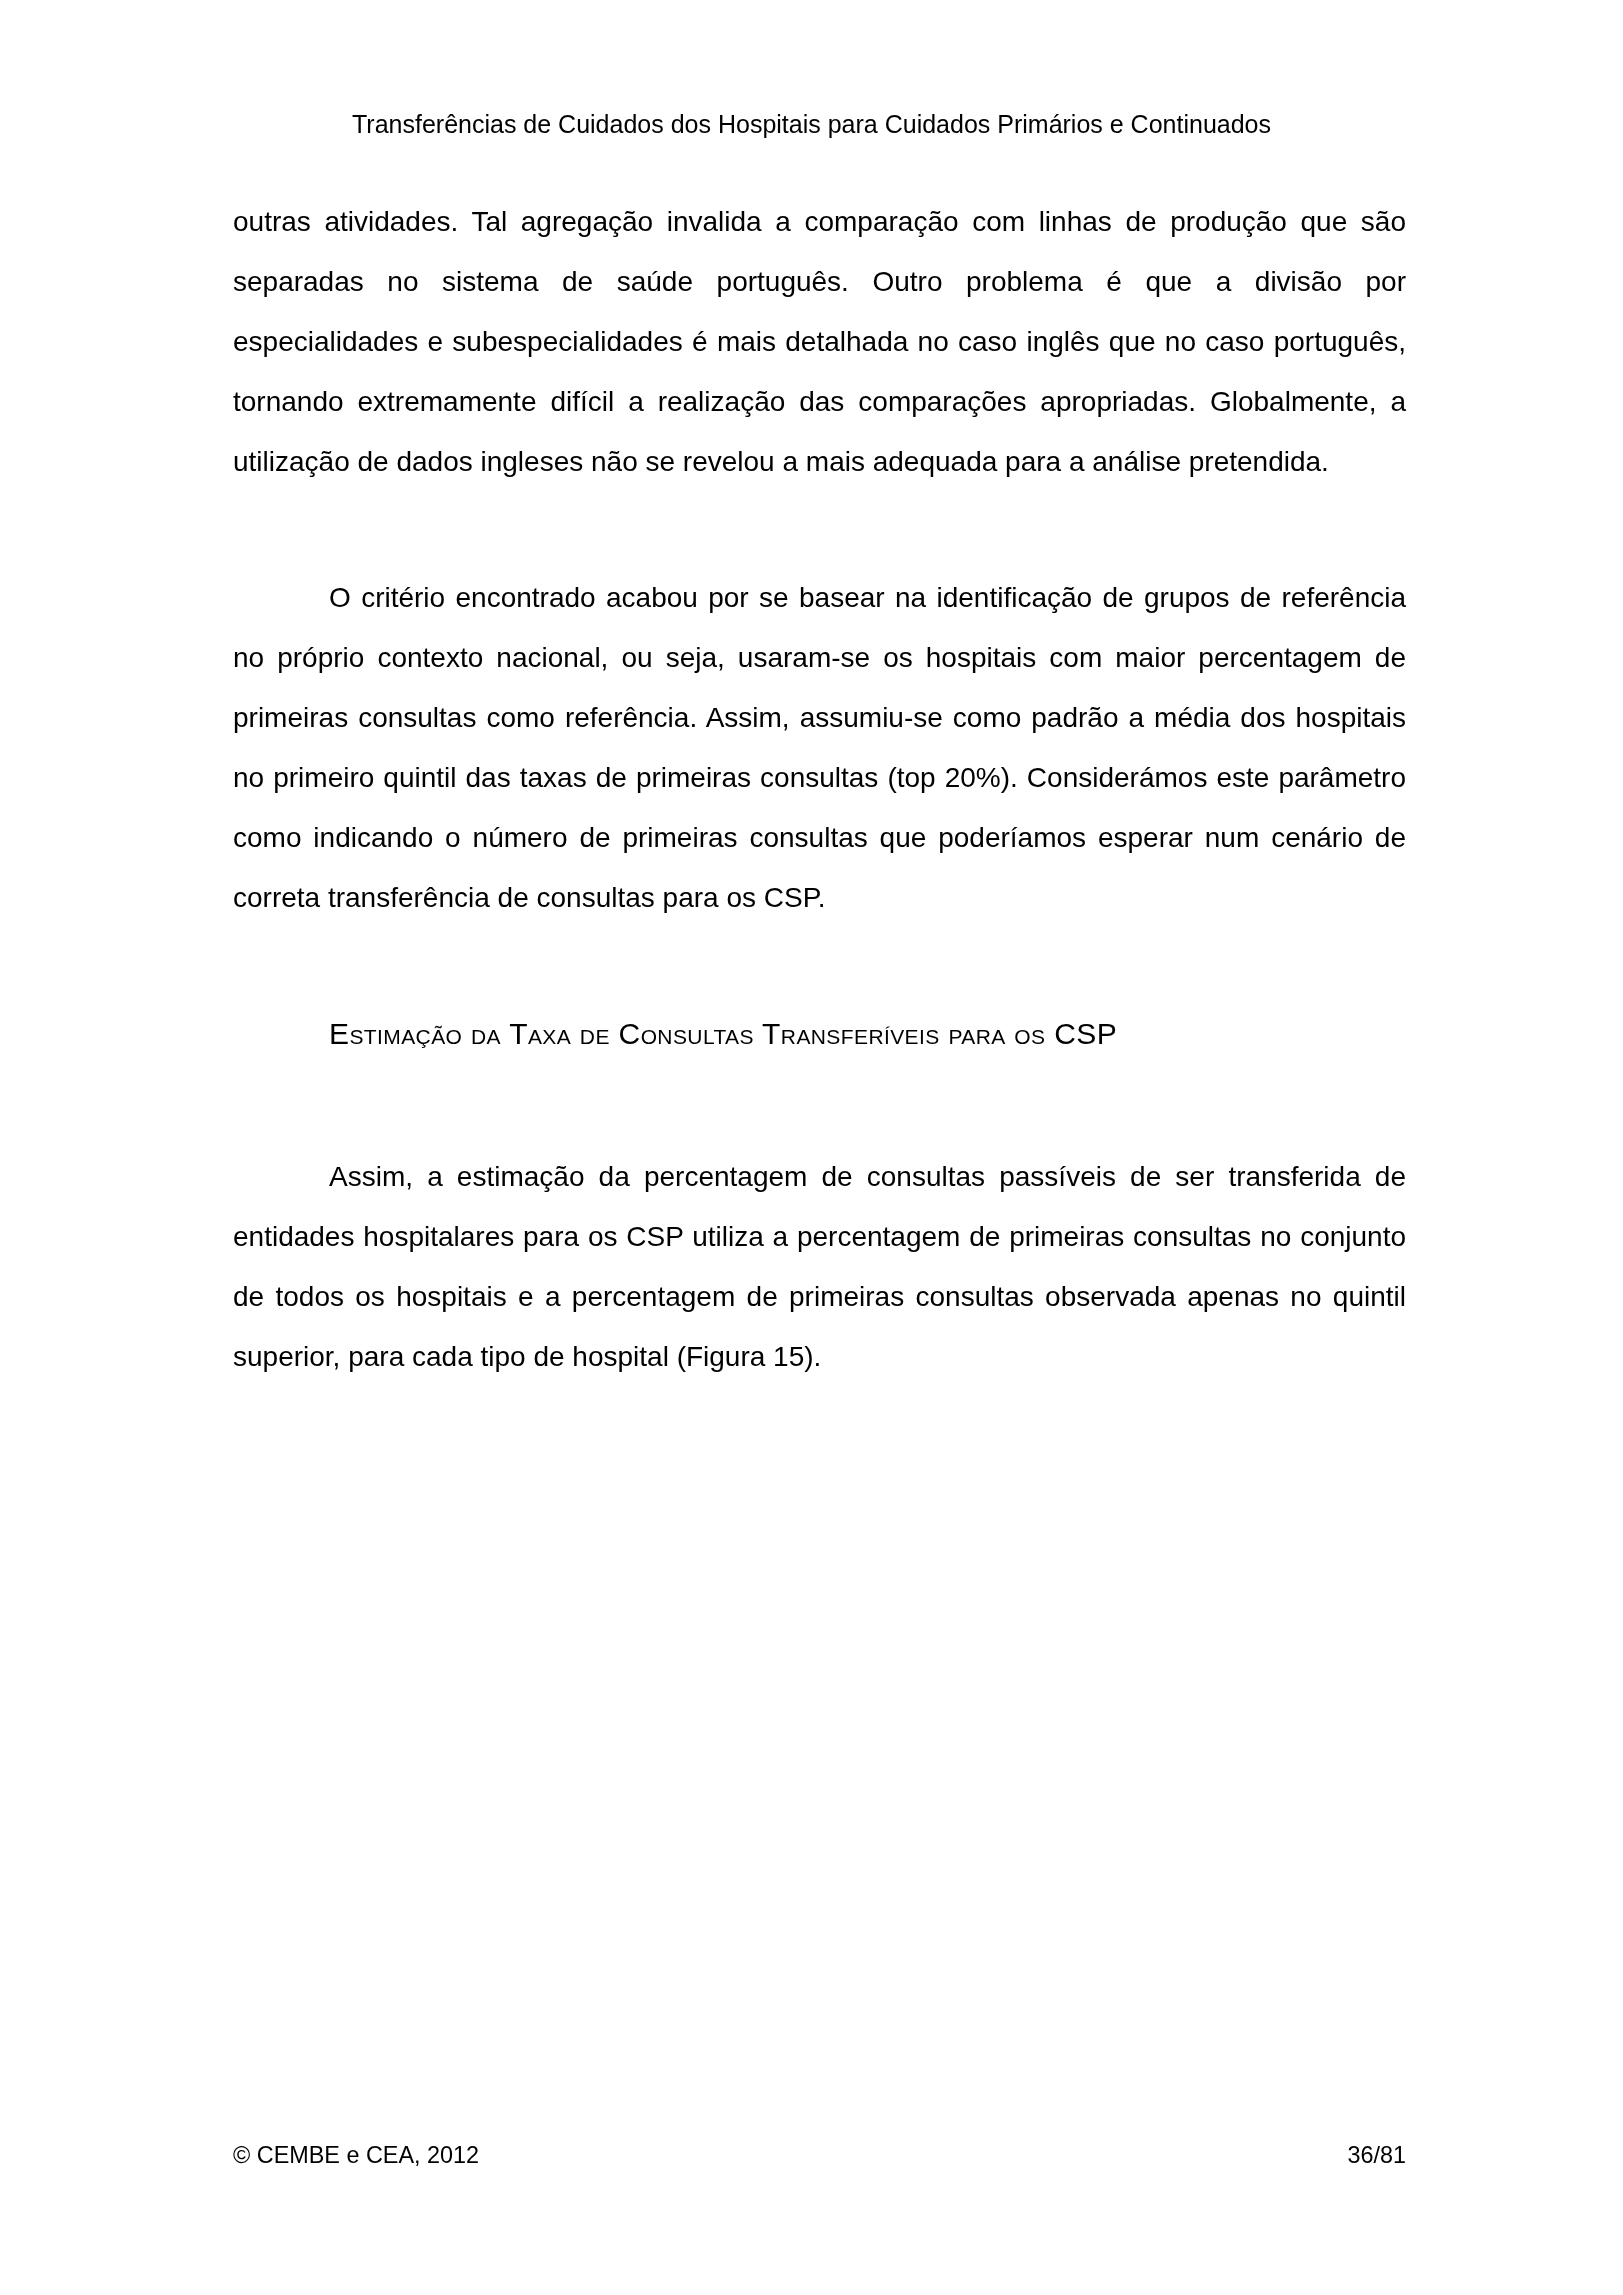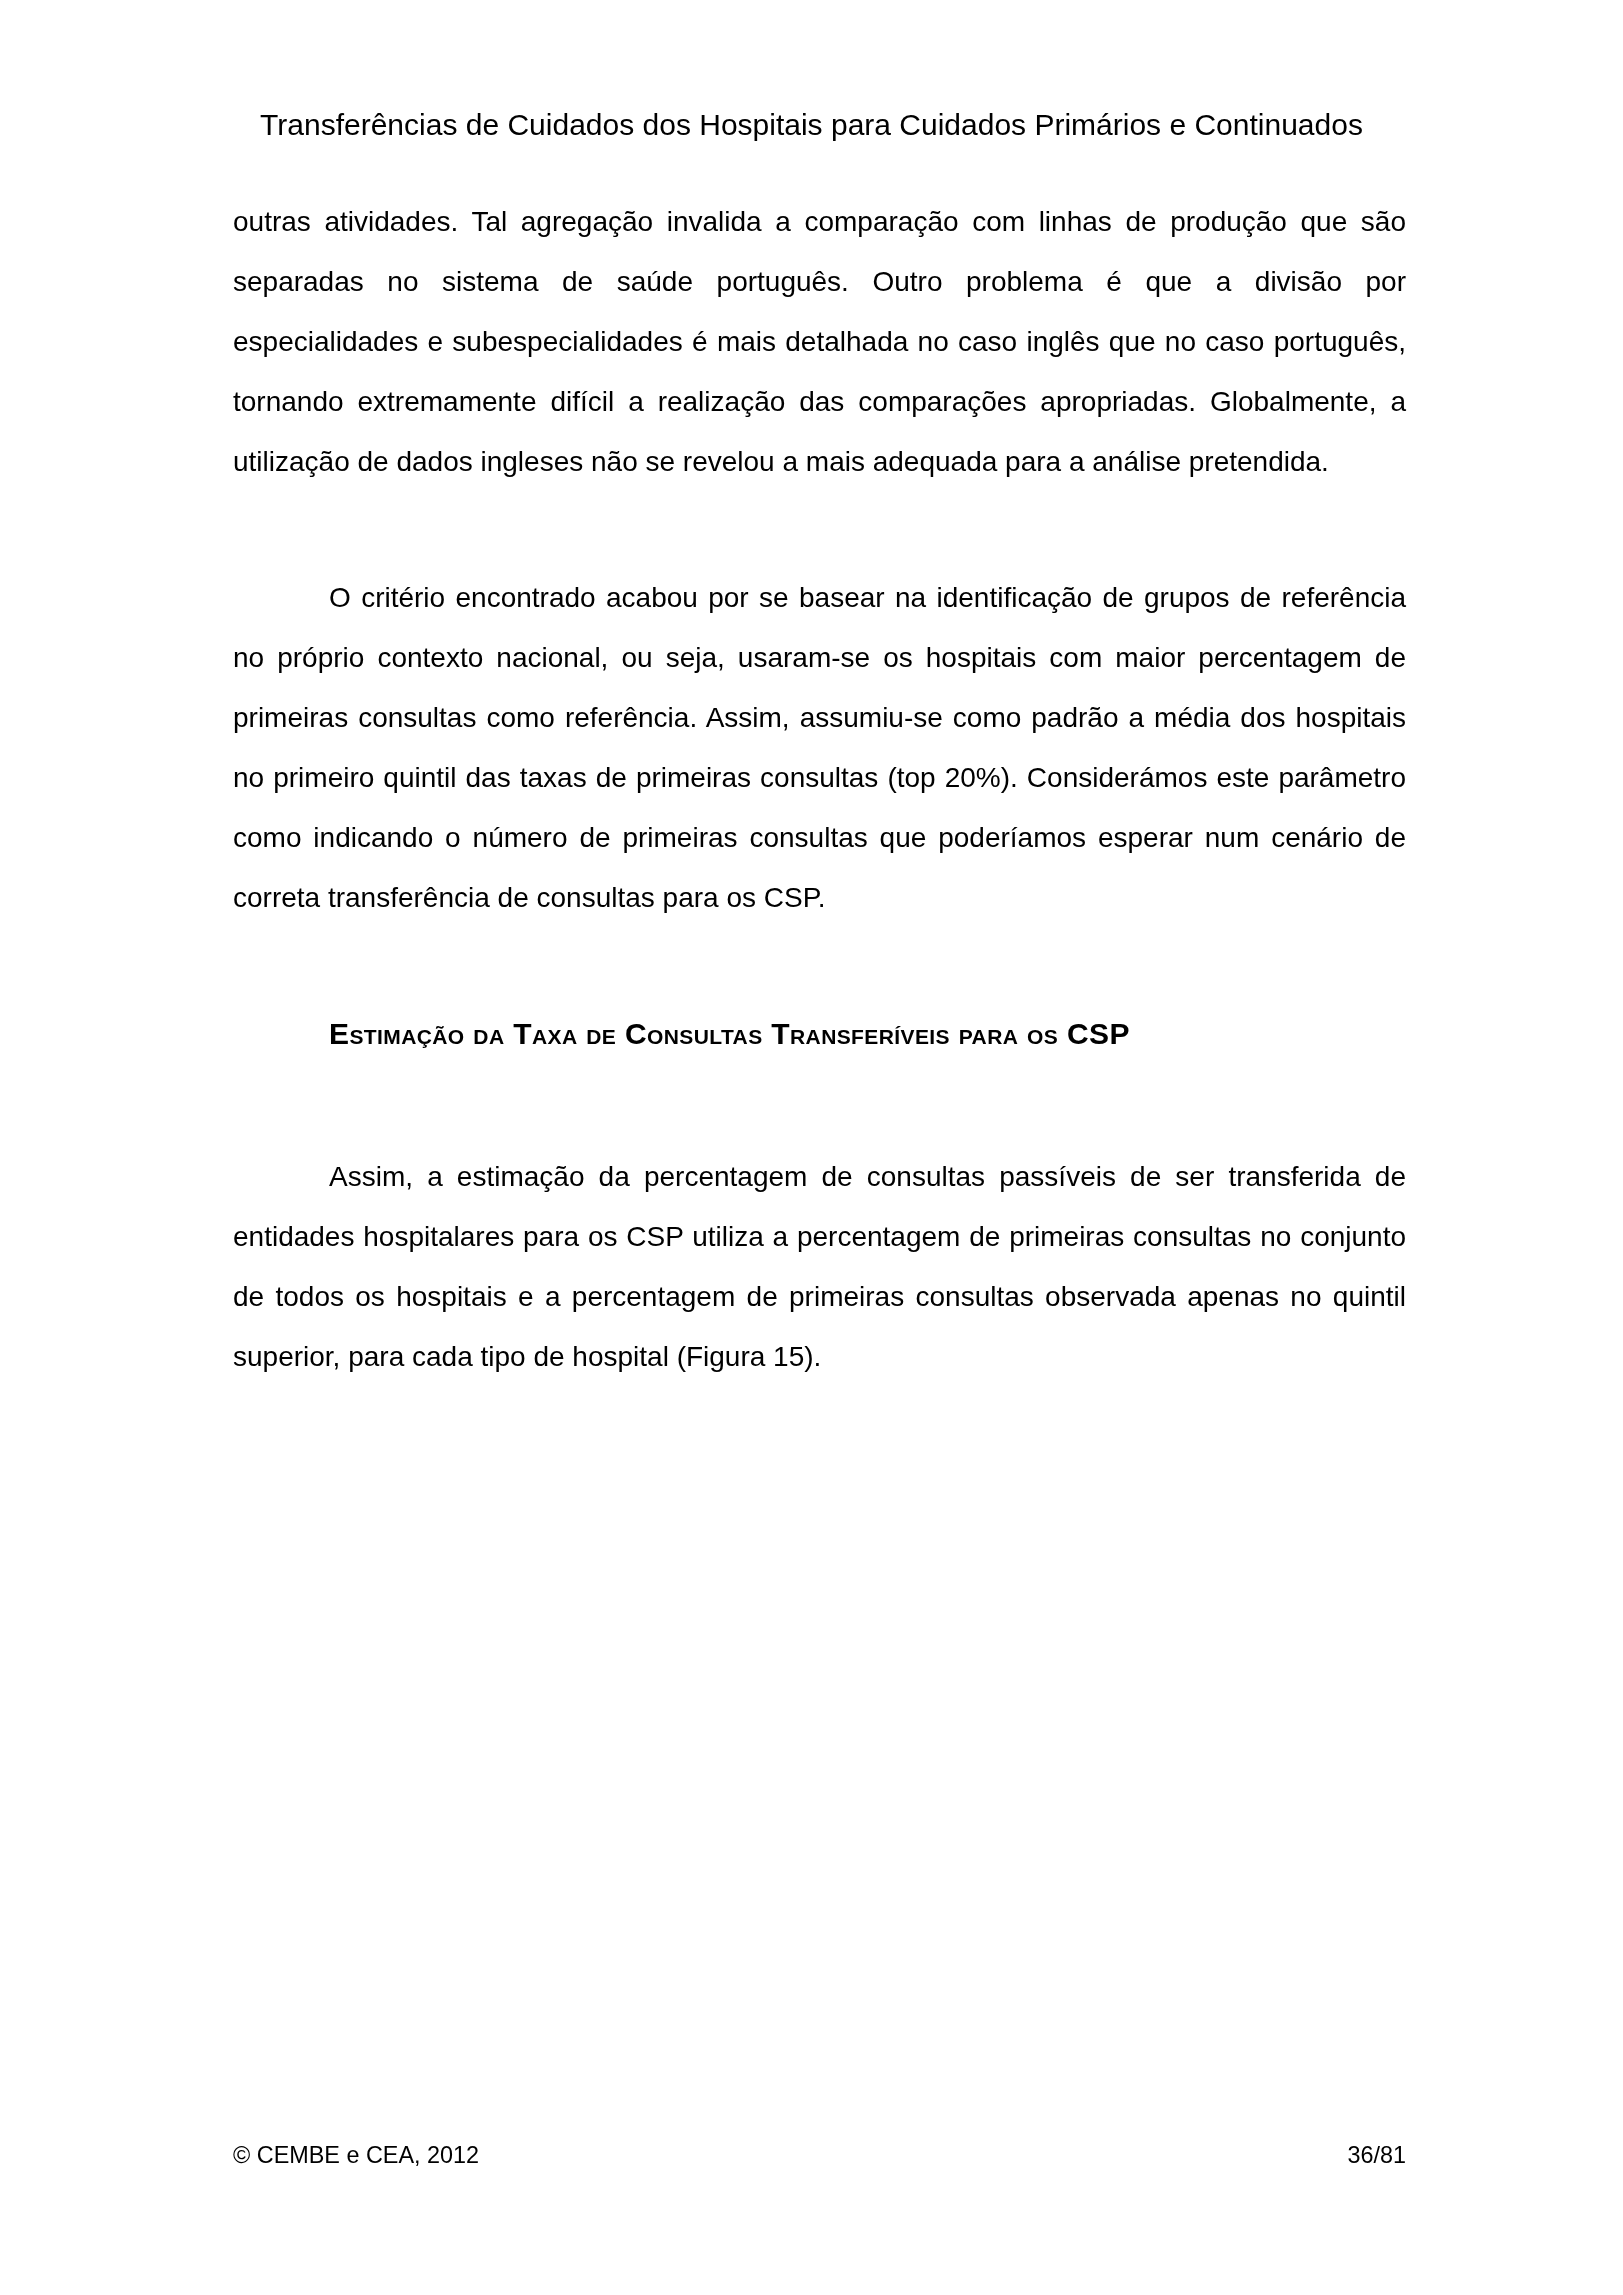--- a/index.html
+++ b/index.html
@@ -16,21 +16,21 @@
     color: #000000;
     font-family: "Liberation Sans", "DejaVu Sans", sans-serif;
     overflow: hidden;
   }
   .running-header {
     position: absolute;
     top: 108px;
     left: 0;
     width: 100%;
     text-align: center;
-    font-size: 30px;
+    font-size: 25px;
     line-height: 33px;
     color: #000000;
   }
   .content {
     position: absolute;
     top: 192px;
     left: 233px;
     width: 1173px;
     font-size: 28px;
     line-height: 60px;
@@ -44,21 +44,21 @@
   .para-spaced {
     margin-top: 76px !important;
   }
   .first-line-indent {
     text-indent: 96px;
   }
   .section-heading {
     margin: 76px 0 0 96px;
     font-size: 30px;
     line-height: 60px;
-    font-weight: bold;
+    font-weight: normal;
     font-variant: small-caps;
     letter-spacing: 0.4px;
     text-align: left;
   }
   .para-after-heading {
     margin-top: 83px !important;
   }
   .page-footer {
     position: absolute;
     top: 2139px;

